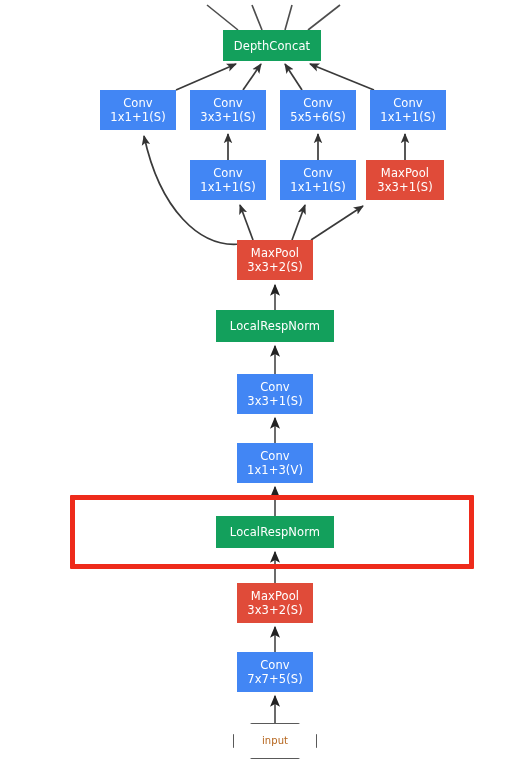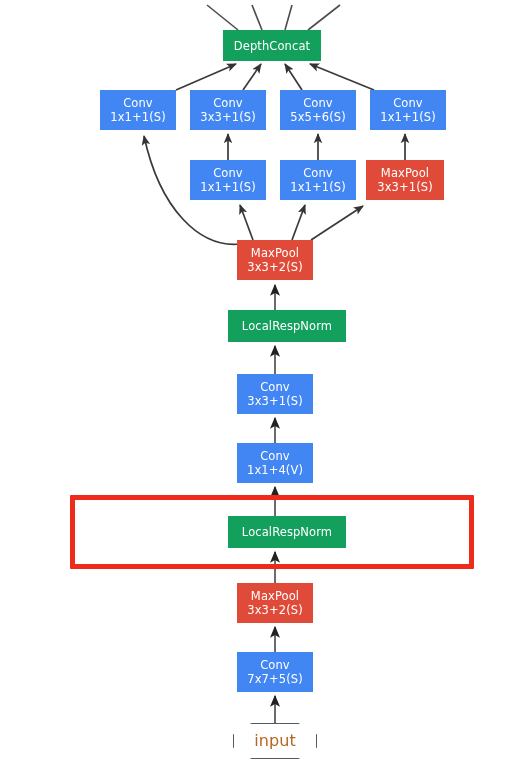--- a/index.html
+++ b/index.html
@@ -37,41 +37,41 @@
     font-size: 11.5px;
     line-height: 14px;
     letter-spacing: 0.1px;
     text-align: center;
     white-space: nowrap;
     z-index: 3;
   }
   .node .ln { display: block; }
   .node.conv  { background: #4286f4; }
   .node.pool  { background: #e04b39; }
-  .node.norm  { background: #13a05c; margin-left: 12px; }
+  .node.norm  { background: #13a05c; }
   .node.concat{ background: #13a05c; }
 
   .node.io {
     background: transparent;
     color: #b5651d;
     border: none;
     z-index: 3;
   }
   .io-shape {
     position: absolute;
     left: 0; top: 0; right: 0; bottom: 0;
     background: #ffffff;
     border: 1px solid #595959;
     -webkit-clip-path: polygon(22% 0%, 78% 0%, 100% 32%, 100% 68%, 78% 100%, 22% 100%, 0% 68%, 0% 32%);
     clip-path: polygon(22% 0%, 78% 0%, 100% 32%, 100% 68%, 78% 100%, 22% 100%, 0% 68%, 0% 32%);
     z-index: -1;
   }
   .io-label {
     position: relative;
-    font-size: 16px;
+    font-size: 10px;
     z-index: 1;
   }
 
   #highlight-box {
     position: absolute;
     box-sizing: border-box;
     border: 5px solid #ee2b1b;
     background: transparent;
     z-index: 2;
     border-radius: 1px;
@@ -180,21 +180,21 @@
     <span class="ln">LocalRespNorm</span>
   </div>
 
   <div class="node conv" id="n-conv_3x3_stem" style="left: 237px; top: 374px; width: 76px; height: 40px; background: rgb(66, 134, 244); color: rgb(255, 255, 255);">
     <span class="ln">Conv</span>
     <span class="ln">3x3+1(S)</span>
   </div>
 
   <div class="node conv" id="n-conv_1x1_stem" style="left: 237px; top: 443px; width: 76px; height: 40px; background: rgb(66, 134, 244); color: rgb(255, 255, 255);">
     <span class="ln">Conv</span>
-    <span class="ln">1x1+4(V)</span>
+    <span class="ln">1x1+3(V)</span>
   </div>
 
   <div class="node norm" id="n-lrn_lower" style="left: 216px; top: 516px; width: 118px; height: 32px; background: rgb(19, 160, 92); color: rgb(255, 255, 255);">
     <span class="ln">LocalRespNorm</span>
   </div>
 
   <div class="node pool" id="n-maxpool_stem" style="left: 237px; top: 583px; width: 76px; height: 40px; background: rgb(224, 75, 57); color: rgb(255, 255, 255);">
     <span class="ln">MaxPool</span>
     <span class="ln">3x3+2(S)</span>
   </div>

